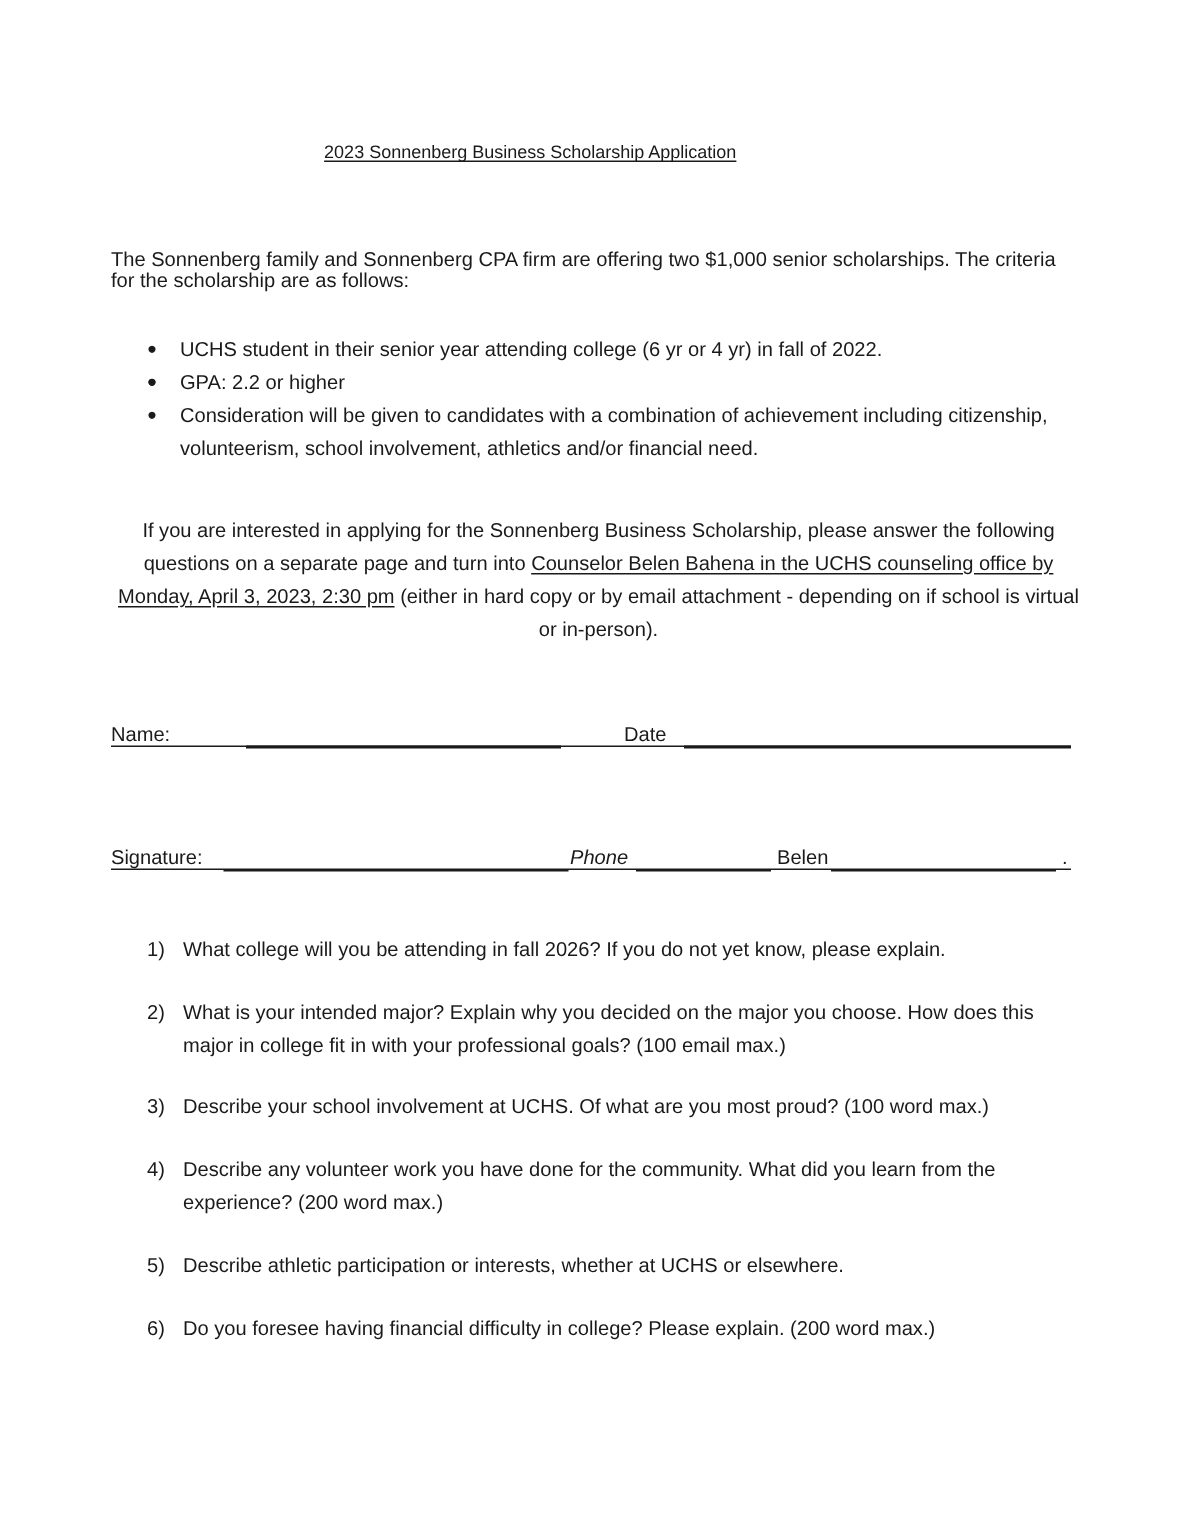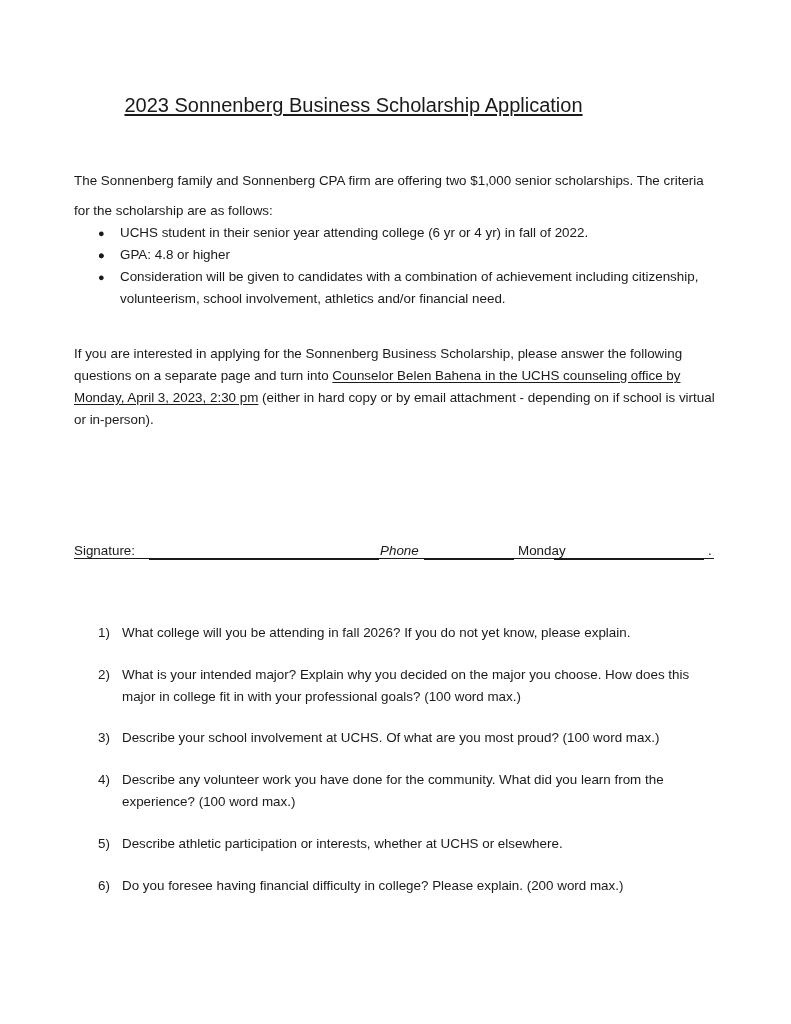--- a/index.html
+++ b/index.html
@@ -1,70 +1,77 @@
 <!DOCTYPE html>
 <html><head>
 <meta charset="utf-8">
 <style>
   html, body { margin: 0; padding: 0; background: #ffffff; }
   body { width: 791px; height: 1024px; position: relative; overflow: hidden;
          font-family: "Liberation Sans", sans-serif; color: #1a1a1a; font-size: 13.4px; }
   .page { position: absolute; left: 0; top: 0; width: 791px; height: 1024px; }
   .title { position: absolute; top: 94px; left: 0; width: 707px; text-align: center;
-           font-size: 20px; text-decoration: underline; text-underline-offset: 2px; }
-  .intro { position: absolute; top: 166px; left: 74px; width: 640px; line-height: 30px; }
+           font-size: 12px; text-decoration: underline; text-underline-offset: 2px; }
+  .intro { position: absolute; top: 166px; left: 74px; width: 640px; line-height: 14px; }
   .criteria { position: absolute; top: 222px; left: 74px; width: 640px; margin: 0; padding: 0; list-style: none; }
   .criteria li { position: relative; padding-left: 46px; line-height: 22px; }
   .criteria li .bullet { position: absolute; left: 24px; top: 0; font-size: 11px; }
-  .instructions { position: absolute; top: 343px; left: 74px; width: 650px; line-height: 22px; }
+  .instructions { position: absolute; top: 343px; left: 74px; width: 650px; line-height: 22px; text-align: center; }
   .u { text-decoration: underline; text-underline-offset: 2px; }
   .field-row { position: absolute; left: 74px; width: 640px; height: 20px; }
   .field-row .line { position: absolute; left: 0; right: 0; bottom: 2px; border-bottom: 1px solid #1a1a1a; }
   .field-row .lbl { position: absolute; bottom: 3px; background: transparent; }
   .row-name { top: 480px; }
-  .row-sig { top: 541px; }
+  .row-sig { top: 562px; }
   .thick { position: absolute; bottom: 1px; border-bottom: 2px solid #1a1a1a; }
   .questions { position: absolute; top: 622px; left: 98px; width: 620px; margin: 0; padding: 0; list-style: none; }
   .questions li { position: relative; padding-left: 24px; line-height: 22px; }
   .questions li .num { position: absolute; left: 0; top: 0; }
   .q1 { margin-bottom: 20px; } .q2 { margin-bottom: 19px; } .q3 { margin-bottom: 20px; }
   .q4 { margin-bottom: 20px; } .q5 { margin-bottom: 20px; }
 </style>
 </head>
 <body>
 
 <div class="page">
 
   <div class="title">2023 Sonnenberg Business Scholarship Application</div>
 
   <div class="intro">The Sonnenberg family and Sonnenberg CPA firm are offering two $1,000 senior scholarships.  The criteria for the scholarship are as follows:</div>
 
   <ul class="criteria">
     <li><span class="bullet">●</span><span>UCHS student in their senior year attending college (6 yr or 4 yr) in fall of 2022.</span></li>
     <li><span class="bullet">●</span></li>
-    <li><span class="bullet">●</span><span>GPA:  4.8 or higher</span></li>
+    <li><span class="bullet">●</span><span>GPA:  2.2 or higher</span></li>
     <li><span class="bullet">●</span><span>Consideration will be given to candidates with a combination of achievement including citizenship, volunteerism, school involvement, athletics and/or financial need.</span></li>
   </ul>
 
   <div class="instructions"><span>If you are interested in applying for the Sonnenberg Business Scholarship, please answer the following questions on a separate page and turn into </span><span class="u">Counselor Belen Bahena in the UCHS counseling office by Monday, April 3, 2023, 2:30 pm</span><span> (either in hard copy or by email attachment - depending on if school is virtual or in-person).</span></div>
 
+  <div class="field-row row-name">
+    <div class="line"></div>
+    <div class="thick" style="left:90px; width:210px;"></div>
+    <div class="thick" style="left:382px; width:258px;"></div>
+    <span class="lbl" style="left:0;">Name:</span>
+    <span class="lbl" style="left:342px;">Date</span>
+  </div>
 
   <div class="field-row row-sig">
     <div class="line"></div>
     <div class="thick" style="left:75px; width:230px; border-bottom-width:1px;"></div>
     <div class="thick" style="left:350px; width:90px; border-bottom-width:1px;"></div>
     <div class="thick" style="left:480px; width:150px; border-bottom-width:1px;"></div>
     <span class="lbl" style="left:0;">Signature:</span>
     <span class="lbl" style="left:306px;font-style:italic;">Phone</span>
-    <span class="lbl" style="left:444px;">Monday</span>
+    <span class="lbl" style="left:444px;">Belen</span>
     <span class="lbl" style="left:634px;">.</span>
   </div>
 
   <ol class="questions">
     <li class="q1"><span class="num">1)</span><span>What college will you be attending in fall 2026?  If you do not yet know, please explain.</span></li>
-    <li class="q2"><span class="num">2)</span><span>What is your intended major? Explain why you decided on the major you choose.  How does this major in college fit in with your professional goals? (100 word max.)</span></li>
+    <li class="q2"><span class="num">2)</span><span>What is your intended major? Explain why you decided on the major you choose.  How does this major in college fit in with your professional goals? (100 email max.)</span></li>
     <li class="q3"><span class="num">3)</span><span>Describe your school involvement at UCHS.  Of what are you most proud? (100 word max.)</span></li>
-    <li class="q4"><span class="num">4)</span><span>Describe any volunteer work you have done for the community.  What did you learn from the experience?  (100 word max.)</span></li>
+    <li class="q4"><span class="num">4)</span><span>Describe any volunteer work you have done for the community.  What did you learn from the experience?  (200 word max.)</span></li>
     <li class="q5"><span class="num">5)</span><span>Describe athletic participation or interests, whether at UCHS or elsewhere.</span></li>
     <li class="q6"><span class="num">6)</span><span>Do you foresee having financial difficulty in college?  Please explain.  (200 word max.)</span></li>
   </ol>
 
 </div>
 
 </body></html>

